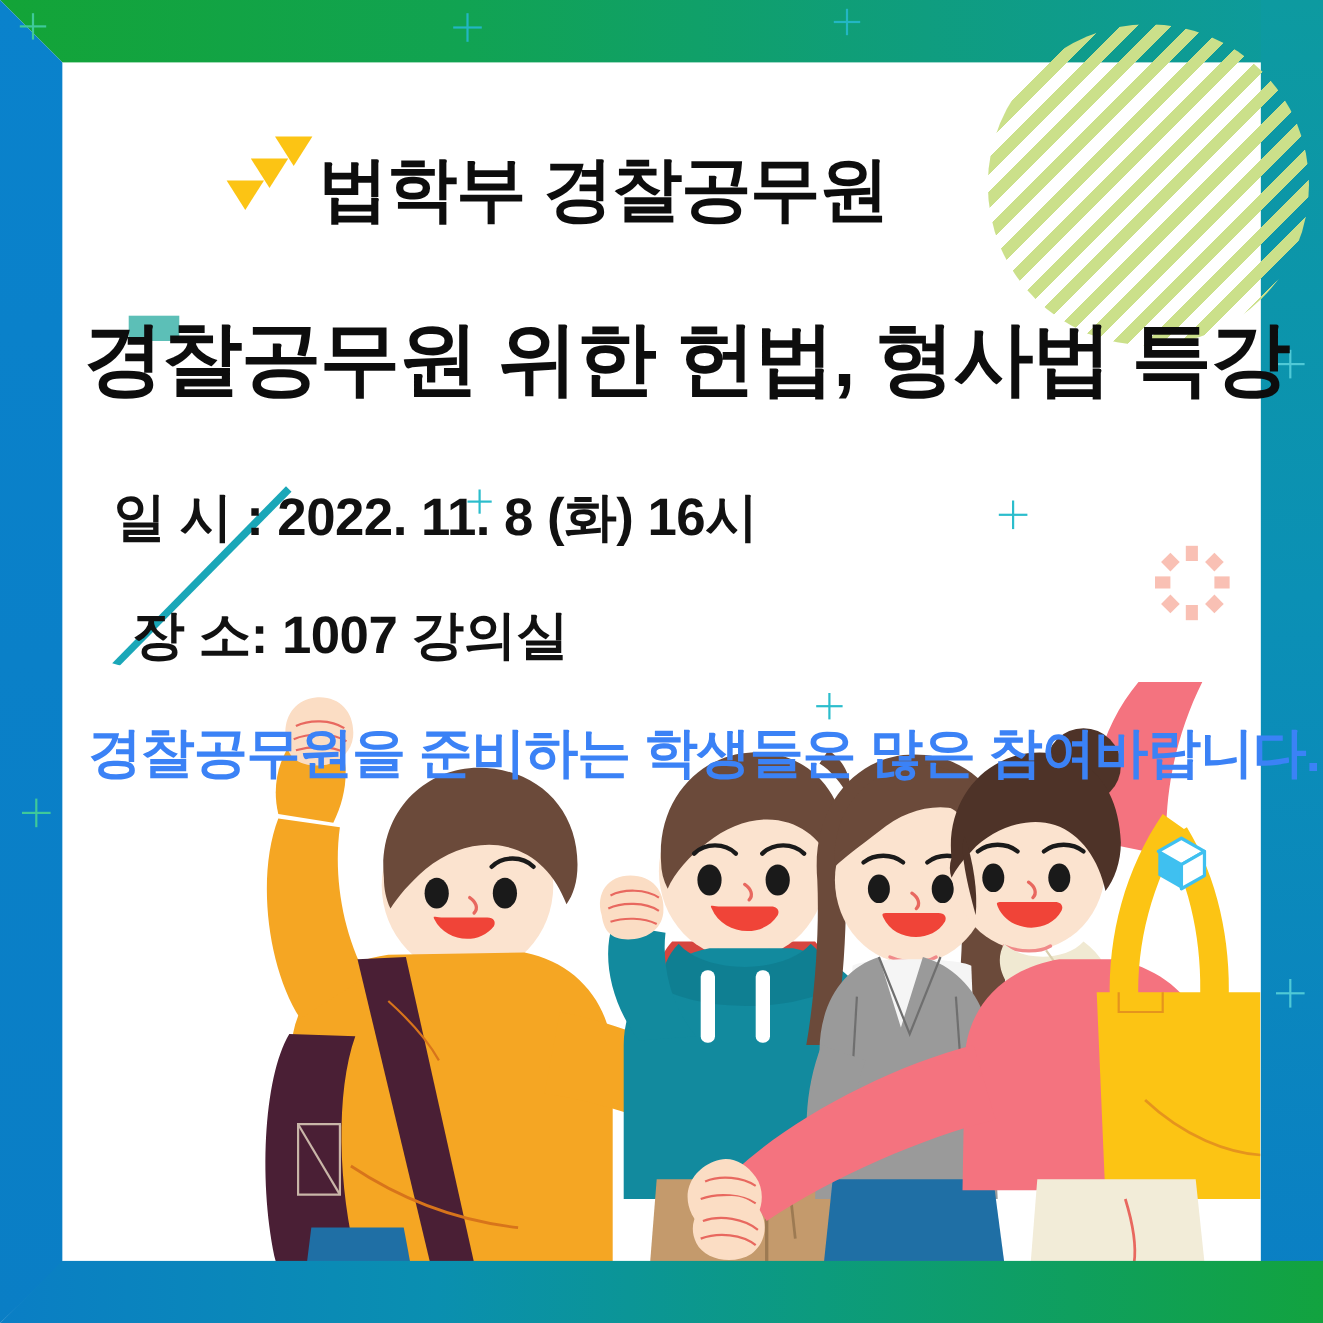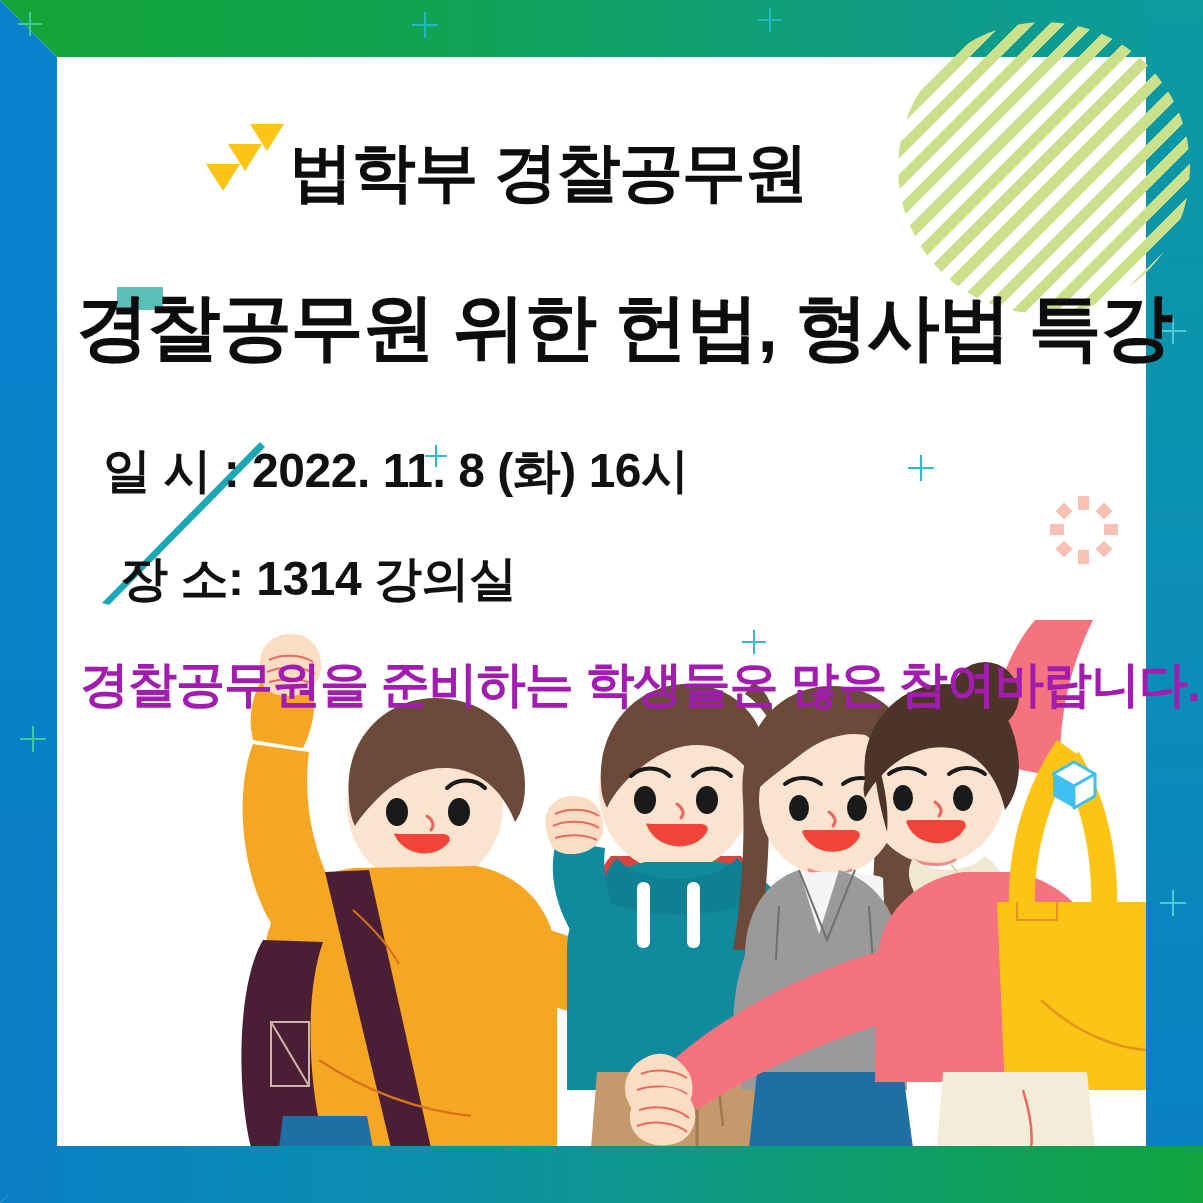--- a/index.html
+++ b/index.html
@@ -168,21 +168,21 @@
     letter-spacing: -0.01em;
     white-space: nowrap;
   }
   #detail-date  { left: 46px; top: 390px; }
   #detail-place { left: 63px; top: 498px; }
   #footer-note {
     position: absolute;
     left: 23px; top: 595px;
     font-size: 49px;
     font-weight: bold;
-    color: #a21caf;
+    color: #3b82f6;
     letter-spacing: -0.02em;
     white-space: nowrap;
   }
 
   
   #illustration {
     position: absolute;
     left: 57px; top: 620px;
     width: 1089px; height: 528px;
     z-index: 3;
@@ -417,17 +417,17 @@
       <path d="M23 2 L44 14 L23 26 L2 14 Z" fill="#ffffff" stroke="#3fc0f0" stroke-width="3" stroke-linejoin="round"></path>
       <path d="M2 14 L23 26 L23 48 L2 36 Z" fill="#3fc0f0"></path>
       <path d="M44 14 L23 26 L23 48 L44 36 Z" fill="#ffffff" stroke="#3fc0f0" stroke-width="3" stroke-linejoin="round"></path>
     </svg>
   </div>
 
   <div id="text-block">
     <div id="title-line-1" class="headline">법학부 경찰공무원</div>
     <div id="title-line-2" class="headline">경찰공무원 위한 헌법, 형사법 특강</div>
     <div id="detail-date" class="detail-line">일 시 : 2022. 11. 8 (화) 16시</div>
-    <div id="detail-place" class="detail-line">장 소: 1314 강의실</div>
+    <div id="detail-place" class="detail-line">장 소: 1007 강의실</div>
     <div id="footer-note">경찰공무원을 준비하는 학생들은 많은 참여바랍니다.</div>
   </div>
 
 </div>
 
 </body></html>

